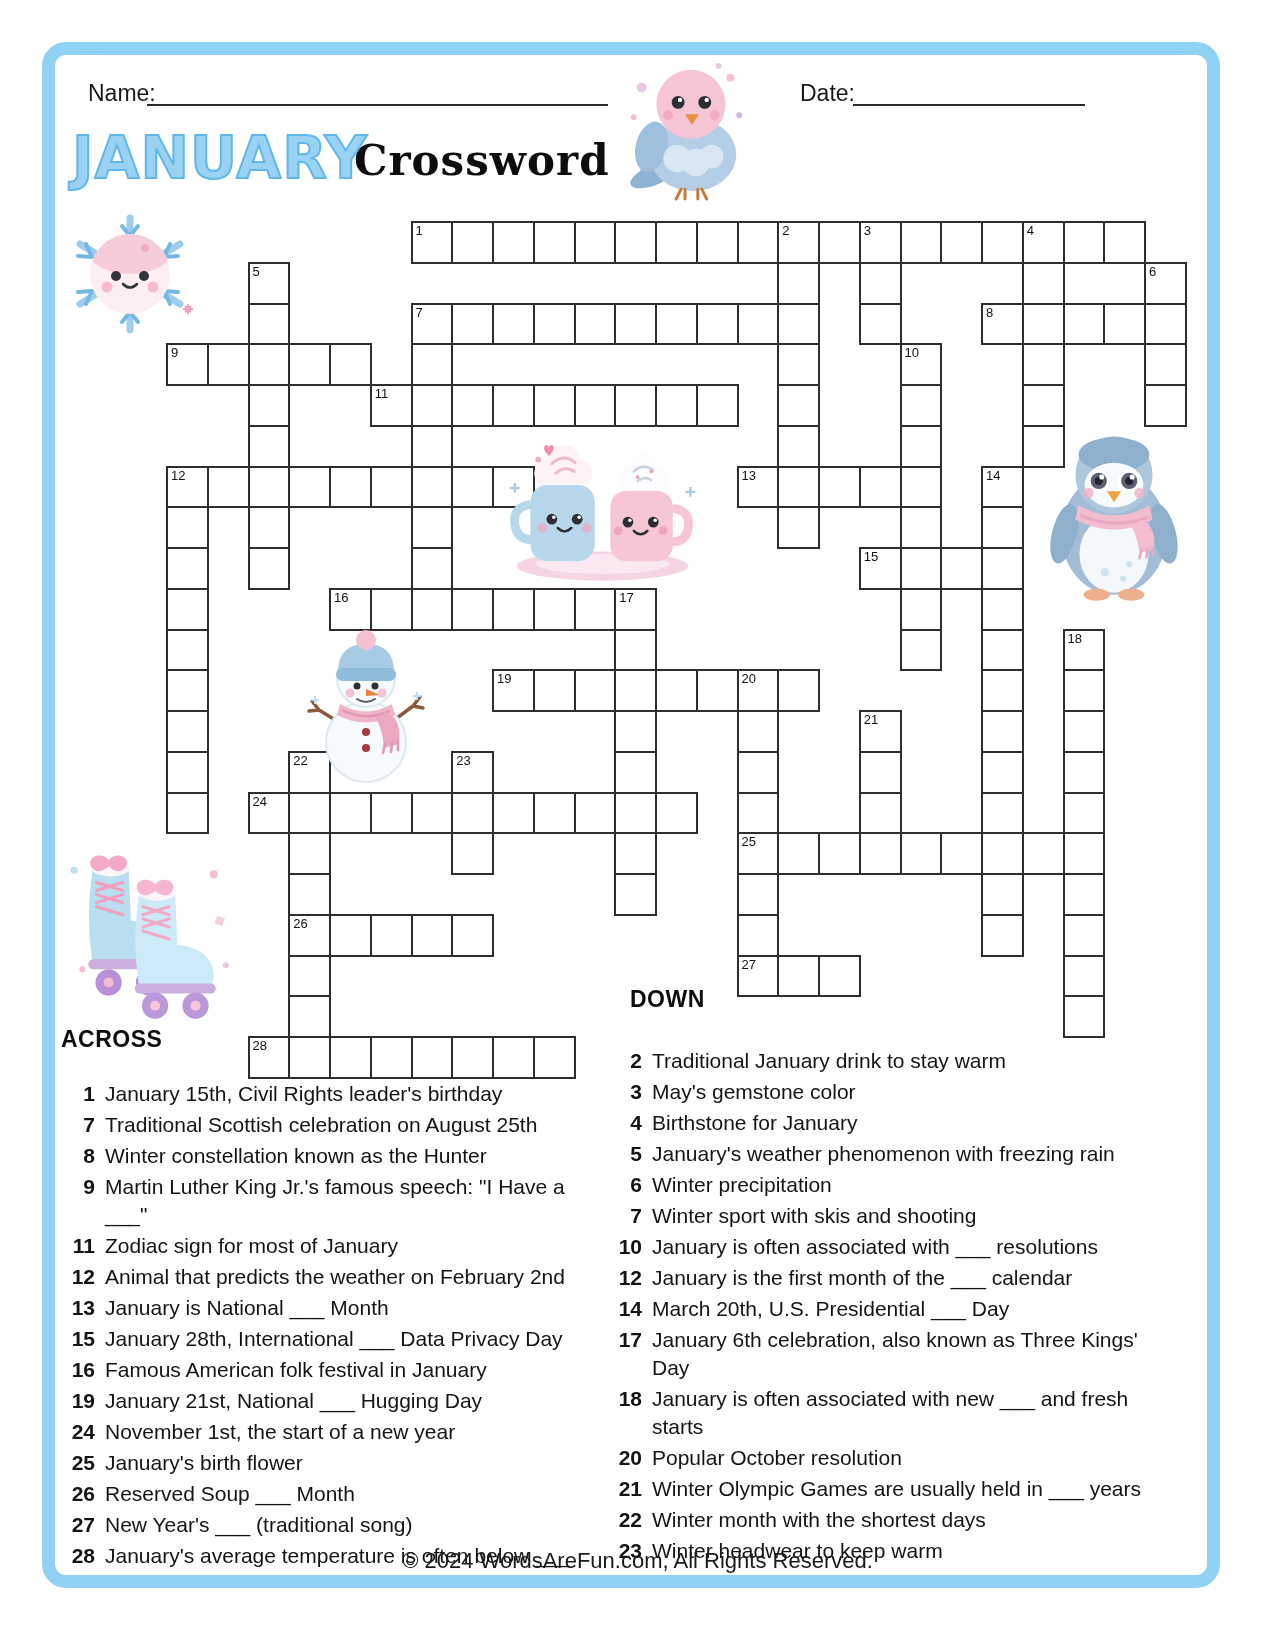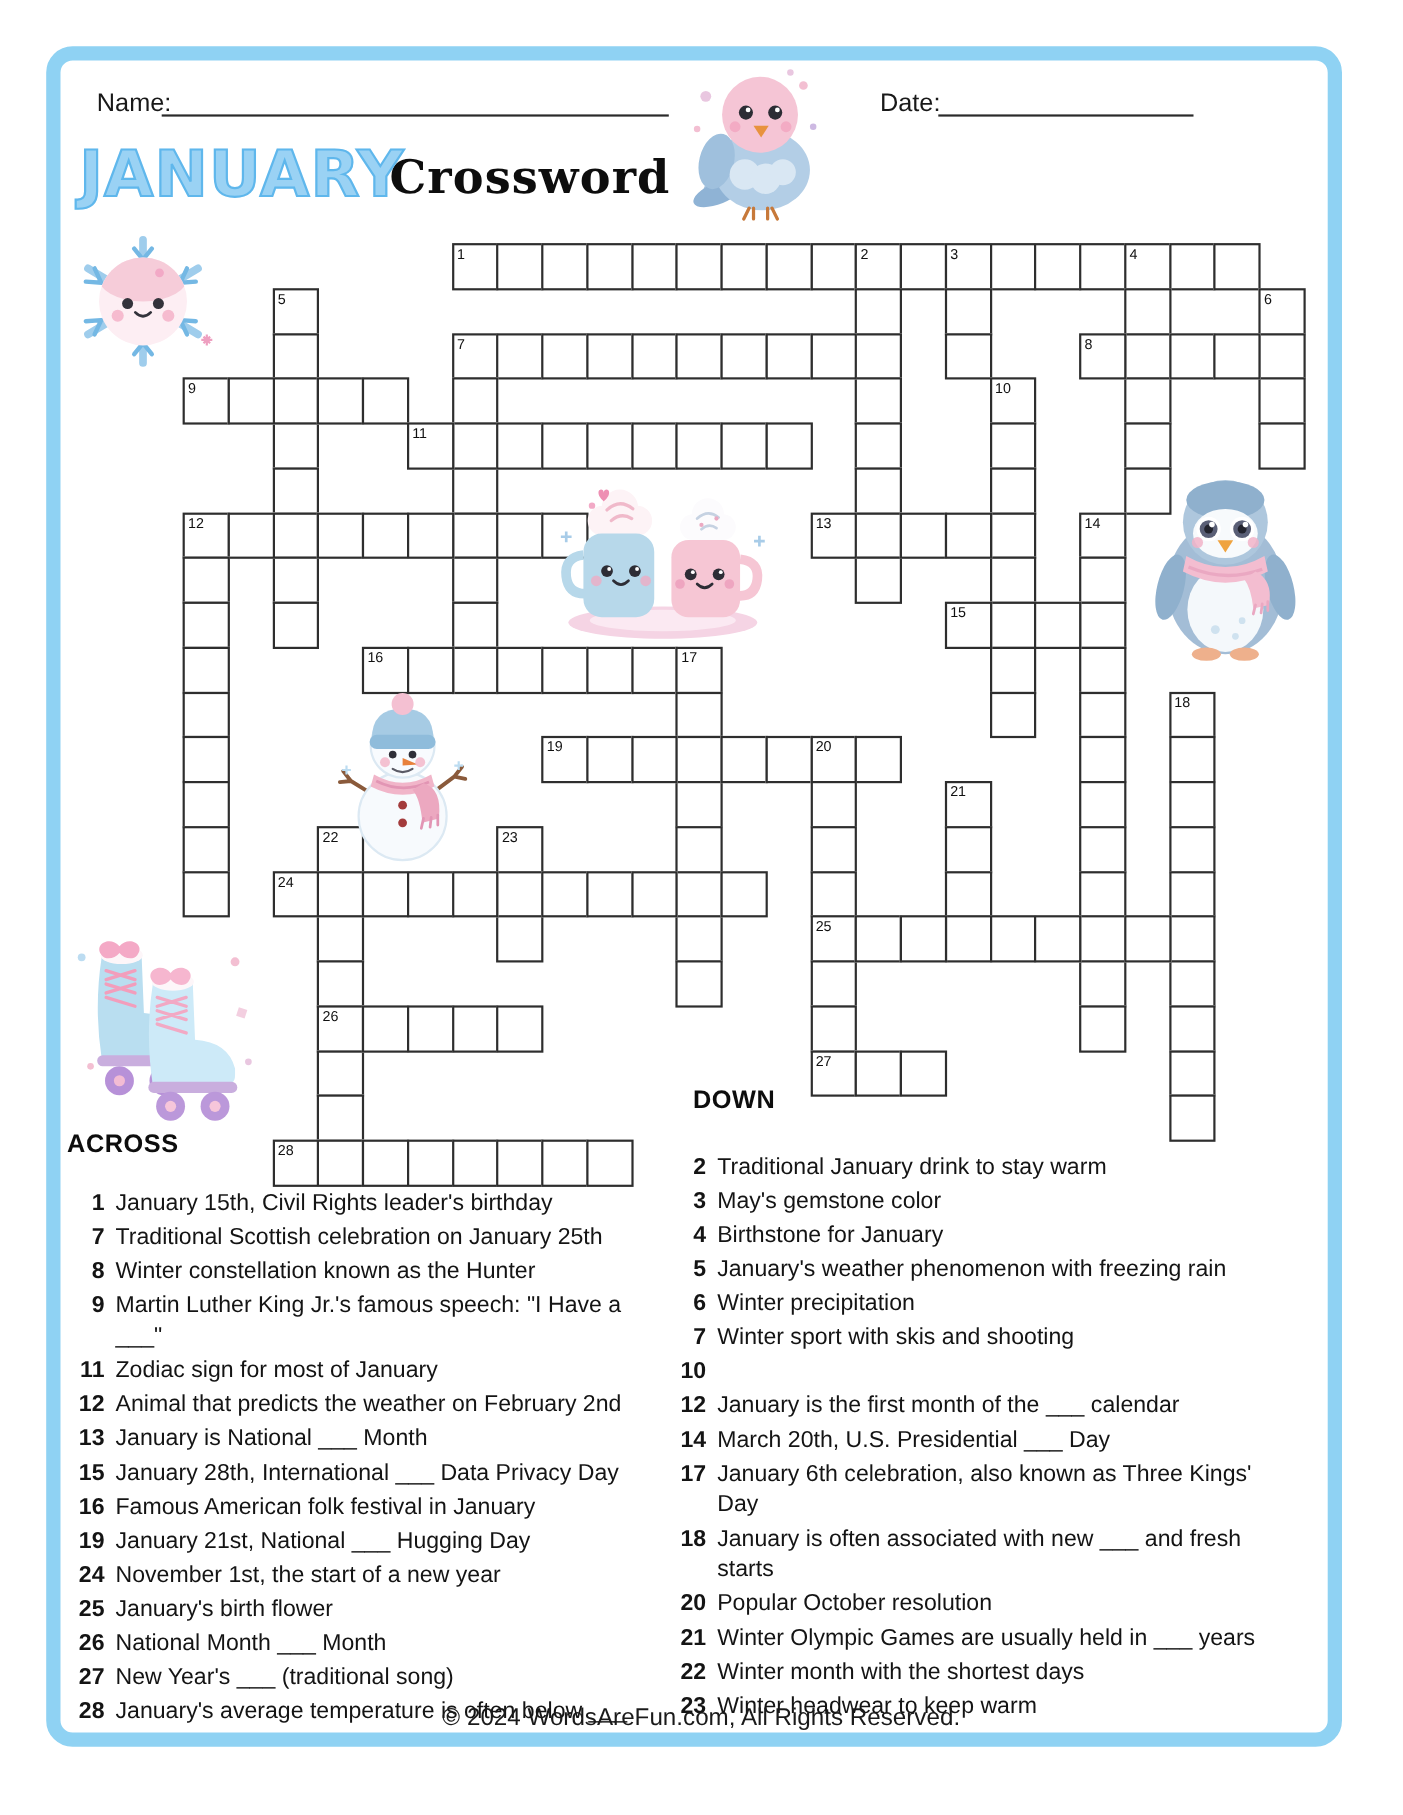--- a/index.html
+++ b/index.html
@@ -482,21 +482,21 @@
 
   <div class="clues" id="across-clues">
     <h2>ACROSS</h2>
     <div class="list" id="across-list">
         <div class="clue">
           <span class="n">1</span>
           <span class="t">January 15th, Civil Rights leader's birthday</span>
         </div>
         <div class="clue">
           <span class="n">7</span>
-          <span class="t">Traditional Scottish celebration on January 25th</span>
+          <span class="t">Traditional Scottish celebration on August 25th</span>
         </div>
         <div class="clue">
           <span class="n">8</span>
           <span class="t">Winter constellation known as the Hunter</span>
         </div>
         <div class="clue">
           <span class="n">9</span>
           <span class="t">Martin Luther King Jr.'s famous speech: "I Have a ___"</span>
         </div>
         <div class="clue">
@@ -526,21 +526,21 @@
         <div class="clue">
           <span class="n">24</span>
           <span class="t">November 1st, the start of a new year</span>
         </div>
         <div class="clue">
           <span class="n">25</span>
           <span class="t">January's birth flower</span>
         </div>
         <div class="clue">
           <span class="n">26</span>
-          <span class="t">National Month ___ Month</span>
+          <span class="t">Reserved Soup ___ Month</span>
         </div>
         <div class="clue">
           <span class="n">27</span>
           <span class="t">New Year's ___ (traditional song)</span>
         </div>
         <div class="clue">
           <span class="n">28</span>
           <span class="t">January's average temperature is often below ___</span>
         </div>
       </div>
@@ -568,20 +568,21 @@
         <div class="clue">
           <span class="n">6</span>
           <span class="t">Winter precipitation</span>
         </div>
         <div class="clue">
           <span class="n">7</span>
           <span class="t">Winter sport with skis and shooting</span>
         </div>
         <div class="clue">
           <span class="n">10</span>
+          <span class="t">January is often associated with ___ resolutions</span>
         </div>
         <div class="clue">
           <span class="n">12</span>
           <span class="t">January is the first month of the ___ calendar</span>
         </div>
         <div class="clue">
           <span class="n">14</span>
           <span class="t">March 20th, U.S. Presidential ___ Day</span>
         </div>
         <div class="clue">

